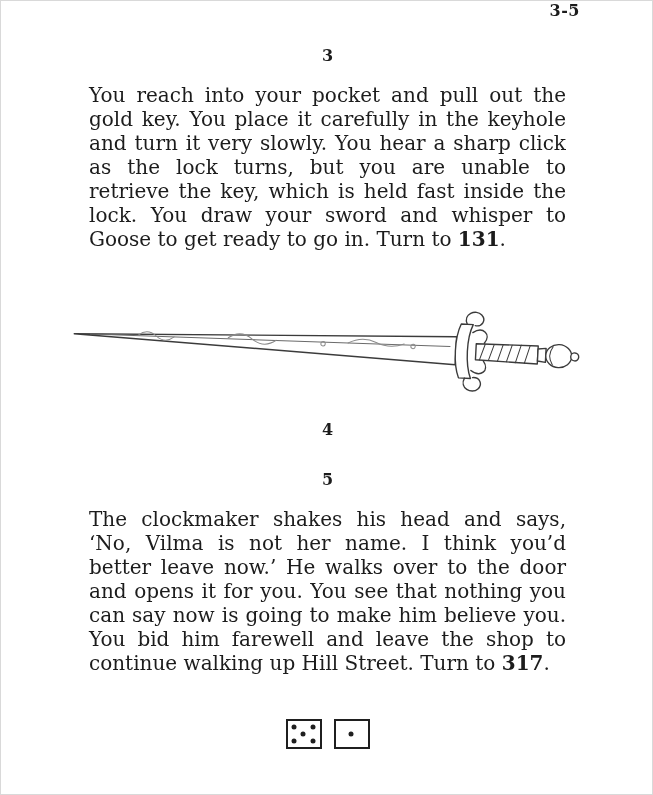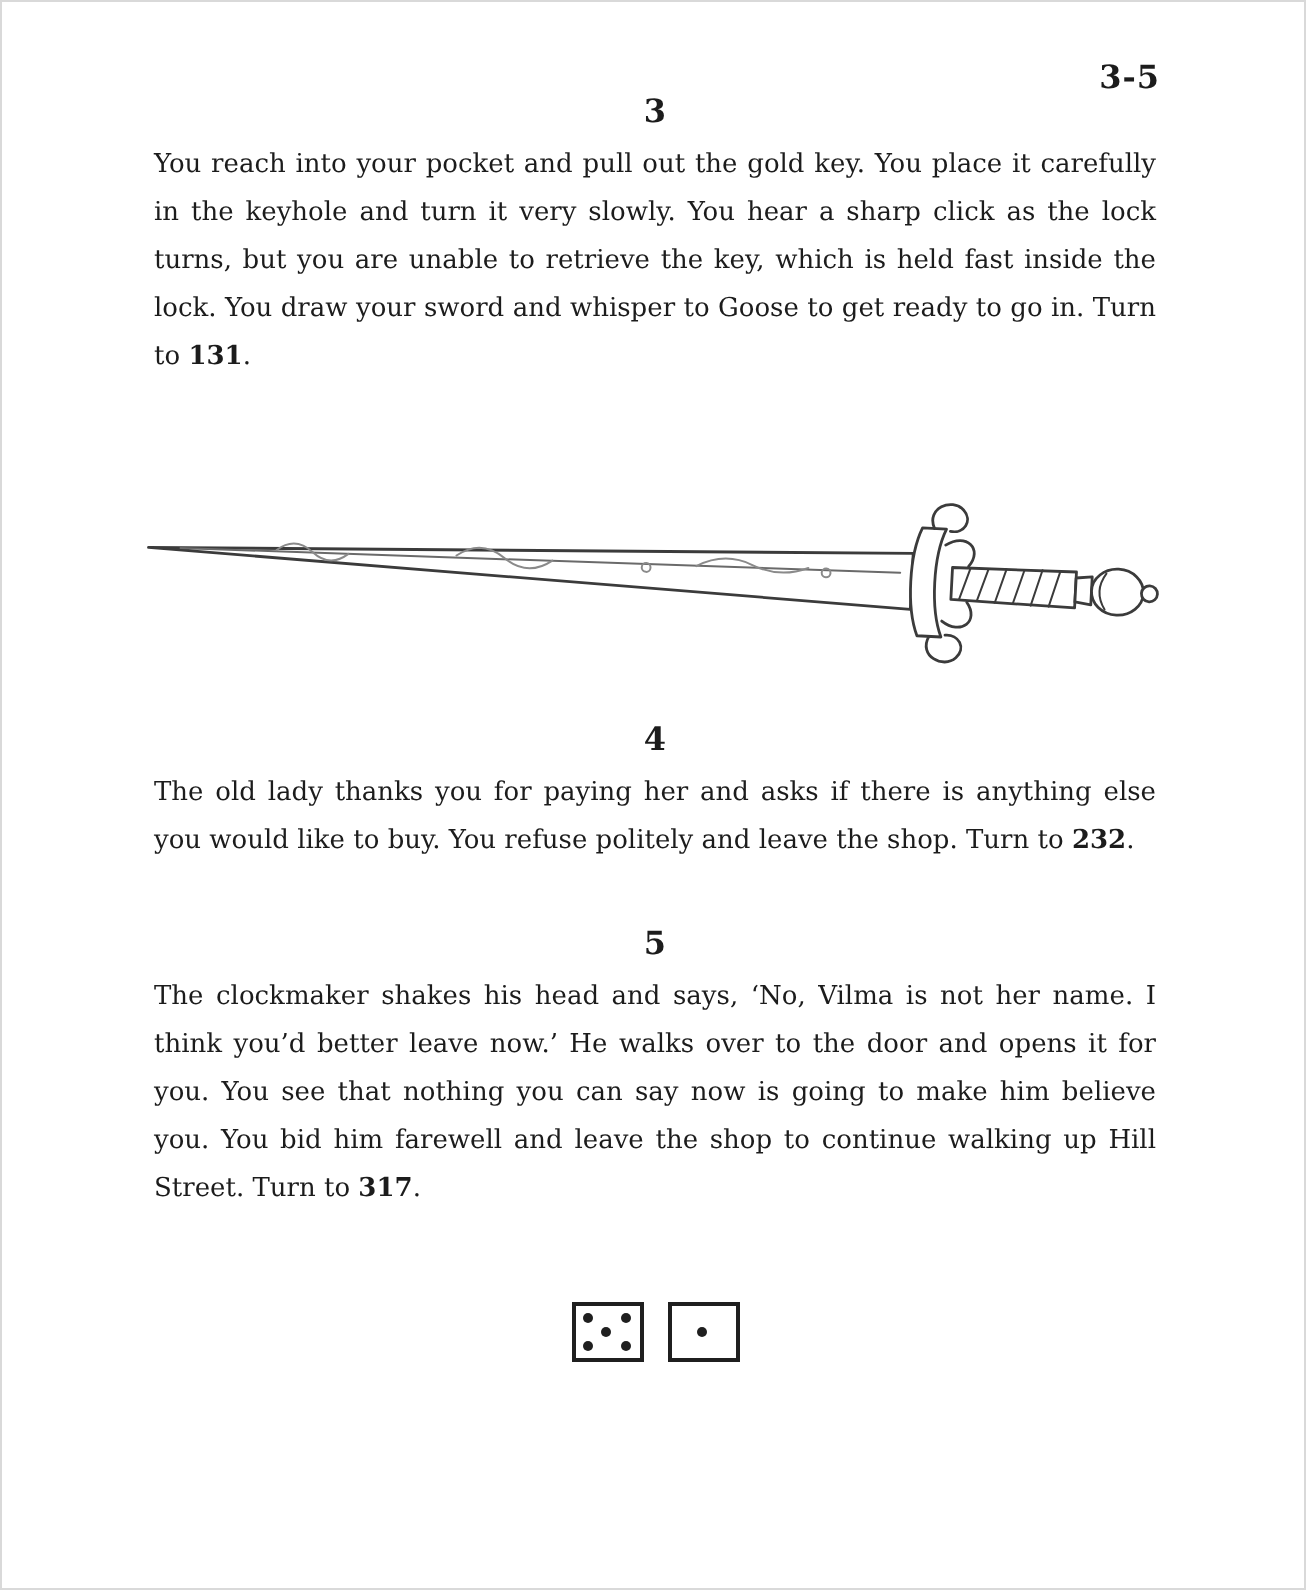--- a/index.html
+++ b/index.html
@@ -9,44 +9,44 @@
     height: 795px;
     background: #ffffff;
     border: 1px solid #d9d9d9;
     box-sizing: border-box;
     font-family: "DejaVu Serif", serif;
     color: #1c1c1c;
     overflow: hidden;
   }
   .page-header {
     position: absolute;
-    top: 28px;
+    top: 0;
     right: 72px;
     font-size: 16px;
     font-weight: bold;
     letter-spacing: 0.5px;
   }
   .content {
     position: absolute;
     top: 44px;
     left: 72px;
     width: 509px;
   }
   .section-number {
     text-align: center;
     font-weight: bold;
     font-size: 16px;
     line-height: 22px;
     margin: 0 0 4px 0;
   }
   .section-text {
-    font-size: 13px;
+    font-size: 20px;
     line-height: 24px;
     text-align: justify;
-    margin: 4px;
+    margin: 16px;
   }
   .turn-ref { font-weight: bold; }
   .sec-4 { margin-top: 10px; }
   .sec-5 { margin-top: 28px; }
   .illustration {
     margin: 42px 0 14px 0;
     height: 112px;
     display: flex;
     align-items: center;
     justify-content: center;
@@ -119,21 +119,20 @@
           <path d="M470 37 L478 36 L478 50 L470 49 Z"></path>
           <ellipse cx="491" cy="43" rx="13" ry="11.5"></ellipse>
           <path d="M485 34 c-4 6 -4 12 0 18" fill="none" stroke-width="1"></path>
           <circle cx="507" cy="43" r="4"></circle>
         </g>
       </svg>
     </div>
 
     <div class="sec-4">
       <div class="section-number">4</div>
-      <p class="section-text"><span>The old lady thanks you for paying her and asks if there is anything else you would like to buy. You refuse politely and leave the shop. Turn to </span><span class="turn-ref">232</span><span>.</span></p>
     </div>
 
     <div class="sec-5">
       <div class="section-number">5</div>
       <p class="section-text"><span>The clockmaker shakes his head and says, ‘No, Vilma is not her name. I think you’d better leave now.’ He walks over to the door and opens it for you. You see that nothing you can say now is going to make him believe you. You bid him farewell and leave the shop to continue walking up Hill Street. Turn to </span><span class="turn-ref">317</span><span>.</span></p>
     </div>
 
     <div class="dice-row">
       <div class="die">
           <span class="pip-cell on"></span>

